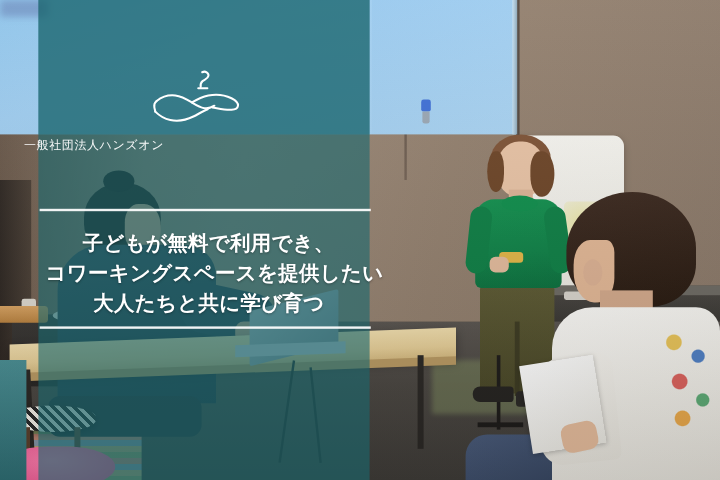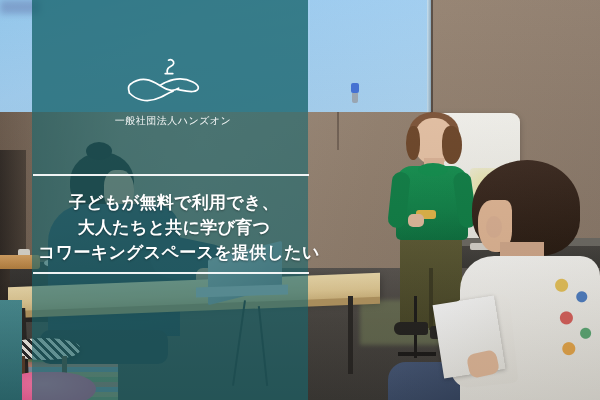--- a/index.html
+++ b/index.html
@@ -198,22 +198,22 @@
 
   
   .overlay{ position:absolute; left:32px; top:0; width:276px; height:400px;
             background:rgba(26,104,110,.62); }
   .overlay-top{ position:absolute; left:32px; top:0; width:276px; height:112px;
             background:rgba(20,96,106,.40); }
 
   
   .logo{ position:absolute; left:124px; top:56px; width:92px; height:52px; }
   .logo svg{ display:block; width:92px; height:52px; }
-  .org{ position:absolute; left:35px; top:114px; width:276px;
-        text-align:center; color:#ffffff; font-size:10px; letter-spacing:.5px;
+  .org{ position:absolute; left:20px; top:114px; width:276px;
+        color:#ffffff; font-size:10px; letter-spacing:.5px;
         opacity:.95; font-weight:400; }
 
   
   .rule{ position:absolute; left:33px; width:276px; height:2px; background:#ffffff; opacity:.93; }
   .rule-top{ top:174px; }
   .rule-bot{ top:272px; }
 
   
   .headline{ position:absolute; left:38px; top:190px; width:272px;
              color:#ffffff; font-weight:700; font-size:17px; line-height:25px;
@@ -333,17 +333,17 @@
     </svg>
   </div>
 
   <div class="org">一般社団法人ハンズオン</div>
 
   <div class="rule rule-top"></div>
   <div class="rule rule-bot"></div>
 
   <div class="headline">
     <div>子どもが無料で利用でき、</div>
+    <div>コワーキングスペースを提供したい</div>
     <div>大人たちと共に学び育つ</div>
-    <div>コワーキングスペースを提供したい</div>
   </div>
 
 </div>
 
 </body></html>

